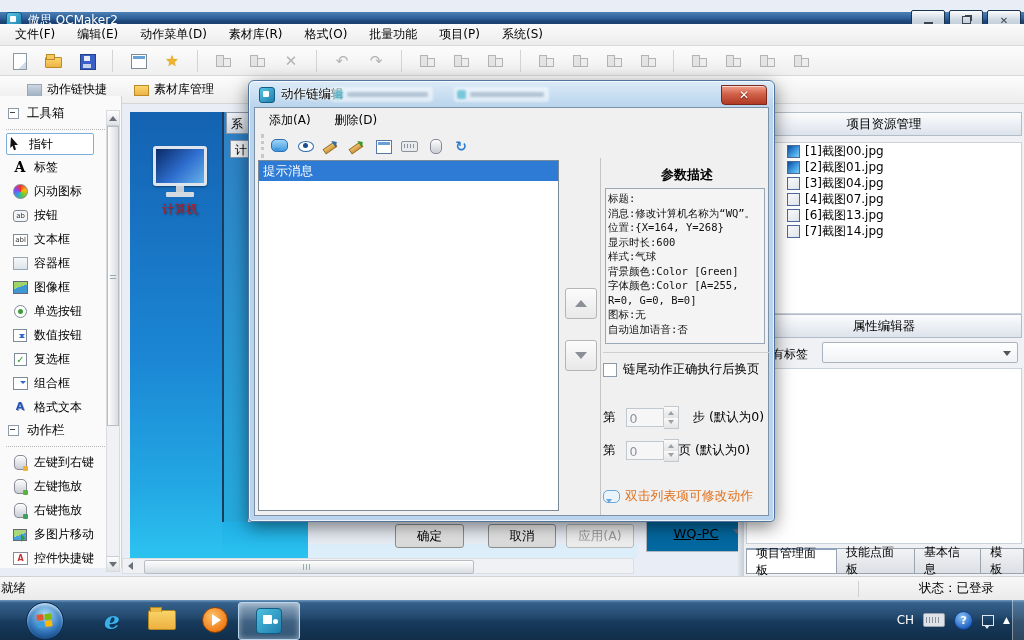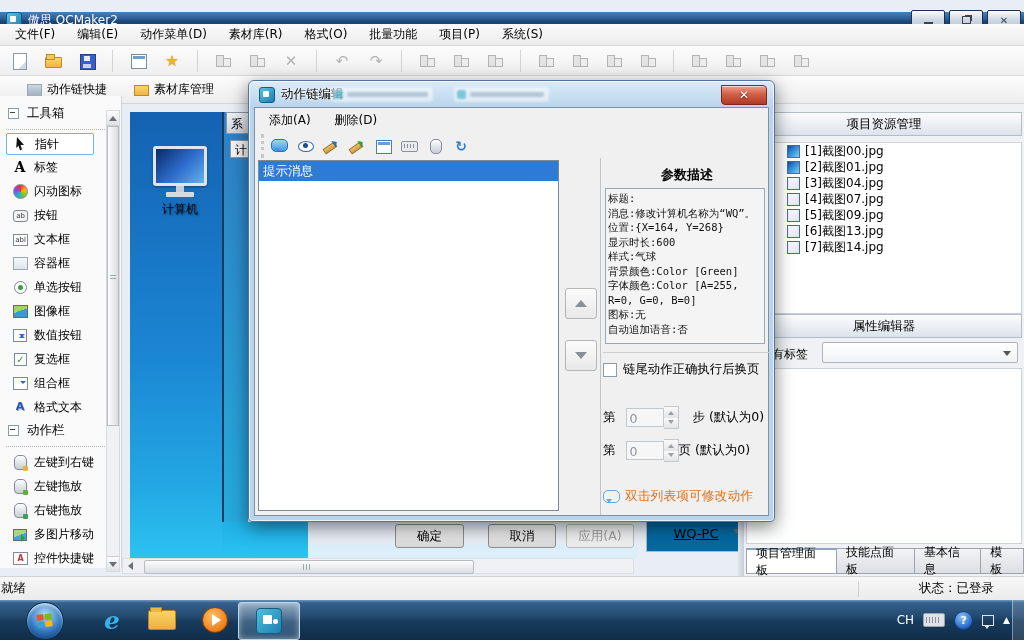--- a/index.html
+++ b/index.html
@@ -47,21 +47,21 @@
   .gi u{position:absolute;left:9px;top:6px;width:6px;height:7px;background:#ececec;border:1px solid #a4a4a4;}
   .gch{font-size:15px;color:#b2b2b2;line-height:18px;text-align:center;width:18px;}
 
   
   .toolbox{left:0;top:96px;width:122px;height:472px;background:#fafafa;border-right:1px solid #cfd4da;box-sizing:border-box;padding-top:6px;}
   .tbx-head{display:flex;align-items:center;height:22px;padding-left:8px;gap:8px;font-size:12.5px;}
   .minus{width:9px;height:9px;border:1px solid #8d9aa8;background:#fff;position:relative;}
   .minus::after{content:"";position:absolute;left:1px;top:3px;width:5px;height:1px;background:#444;}
   .tbx-dots{height:4px;margin:1px 6px 3px 6px;border-bottom:1px dotted #b9b9b9;}
   .tbx-row{display:flex;align-items:center;height:24px;padding-left:12px;gap:6px;}
-  .tbx-sel{margin-left:6px;padding-left:6px;border:1px solid #7ab0e0;border-radius:2px;background:#fff;width:88px;height:22px;box-sizing:border-box;}
+  .tbx-sel{margin-left:6px;padding-left:0;border:1px solid #7ab0e0;border-radius:2px;background:#fff;width:88px;height:22px;box-sizing:border-box;}
   .tico{width:16px;height:16px;position:relative;flex:0 0 16px;}
   .ti-a{font-family:"DejaVu Serif",serif;font-weight:bold;font-size:14px;line-height:16px;text-align:center;}
   .ti-wheel{width:13px;height:13px;left:1px;top:1px;border-radius:50%;border:1px solid #888;
     background:conic-gradient(#e33,#fb0,#6c3,#2ad,#84f,#e33);}
   .ti-btn{width:13px;height:10px;left:1px;top:3px;border:1px solid #7d8b99;border-radius:3px;background:#f3f5f7;font-size:7px;line-height:10px;text-align:center;color:#333;}
   .ti-box{width:13px;height:10px;left:1px;top:3px;border:1px solid #7d8b99;background:#fff;font-size:7px;line-height:10px;text-align:center;color:#333;}
   .ti-cont{width:13px;height:11px;left:1px;top:2px;border:1px solid #9aa6b2;background:linear-gradient(#f6f8fa,#dde4ea);}
   .ti-img{width:13px;height:11px;left:1px;top:2px;border:1px solid #667;background:linear-gradient(160deg,#9fd468 45%,#3f97d4 45%);}
   .ti-radio{width:11px;height:11px;left:2px;top:2px;border:1px solid #7d8b99;border-radius:50%;background:#fff;}
   .ti-radio::after{content:"";position:absolute;left:3px;top:3px;width:5px;height:5px;border-radius:50%;background:#3c9e3c;}
@@ -82,21 +82,21 @@
   .arrbox{position:absolute;left:0;width:12px;height:14px;background:linear-gradient(#fdfdfd,#dfe2e6);border-bottom:1px solid #c9ccd1;display:flex;align-items:center;justify-content:center;}
   .tri-u{border:4px solid transparent;border-bottom:5px solid #6a7078;margin-top:-4px;}
   .tri-d{border:4px solid transparent;border-top:5px solid #6a7078;margin-bottom:-4px;}
   .thumbv{position:absolute;left:0;top:15px;width:12px;height:300px;background:linear-gradient(90deg,#fdfdfd,#d9dde2);border:1px solid #b9bdc3;box-sizing:border-box;}
   .thumbv::after{content:"";position:absolute;left:2px;top:148px;width:6px;height:6px;
     background:repeating-linear-gradient(#9aa 0 1px,transparent 1px 3px);}
 
   
   .desktop{left:130px;top:112px;width:92px;height:446px;
     background:linear-gradient(#1462b2 0%,#1b86d4 55%,#23a9e4 85%,#2cc3f0 100%);}
-  .deskicon{left:148px;top:146px;width:64px;text-align:center;color:#000000;}
+  .deskicon{left:148px;top:146px;width:64px;text-align:center;color:#b91c1c;}
   .mon{width:48px;height:34px;margin:0 auto;border:3px solid #dfe5ec;border-radius:3px;
     background:linear-gradient(135deg,#0a2a66,#2f6fd0 55%,#66b2e8);box-shadow:0 1px 2px rgba(0,0,0,.4);}
   .stand{width:8px;height:6px;margin:0 auto;background:#c8ced6;}
   .base{width:28px;height:5px;margin:0 auto;background:#d4dae2;border-radius:1px;}
   .dlabel{margin-top:4px;font-size:12px;text-shadow:1px 1px 2px #05396b;}
   .bgwin{left:222px;top:112px;width:26px;height:446px;background:linear-gradient(#2f7fc4,#24aee0);border-left:2px solid #1b3a5c;box-sizing:border-box;}
   .bgtab{position:absolute;left:2px;top:0;width:24px;height:22px;background:linear-gradient(#eef1f5,#ccd4de);
     border:1px solid #8a98a8;box-sizing:border-box;overflow:hidden;padding:3px 0 0 4px;font-size:12px;}
   .bgtab2{position:absolute;left:6px;top:28px;width:20px;height:18px;background:#f2f4f6;border:1px solid #8a98a8;
     box-sizing:border-box;overflow:hidden;padding:1px 0 0 4px;font-size:12px;}
@@ -404,29 +404,29 @@
         <span>文本框</span>
       </div>
     <div class="tbx-row">
         <span class="tico">
           <span class="abs ti-cont"></span>
         </span>
         <span>容器框</span>
       </div>
     <div class="tbx-row">
         <span class="tico">
+          <span class="abs ti-img"></span>
+        </span>
+        <span>图像框</span>
+      </div>
+    <div class="tbx-row">
+        <span class="tico">
           <span class="abs ti-radio"></span>
         </span>
         <span>单选按钮</span>
-      </div>
-    <div class="tbx-row">
-        <span class="tico">
-          <span class="abs ti-img"></span>
-        </span>
-        <span>图像框</span>
       </div>
     <div class="tbx-row">
         <span class="tico">
           <span class="abs ti-num"></span>
         </span>
         <span>数值按钮</span>
       </div>
     <div class="tbx-row">
         <span class="tico">
           <span class="abs ti-chk">✓</span>
@@ -529,24 +529,20 @@
           <span class="shot shot-b"></span>
           <span>[2]截图01.jpg</span>
         </div>
       <div class="trow" style="padding-left:40px;">
           <span class="shot shot-w"></span>
           <span>[3]截图04.jpg</span>
         </div>
       <div class="trow" style="padding-left:40px;">
           <span class="shot shot-w"></span>
           <span>[4]截图07.jpg</span>
-        </div>
-      <div class="trow" style="padding-left:40px;">
-          <span class="shot shot-w"></span>
-          <span>[5]截图09.jpg</span>
         </div>
       <div class="trow" style="padding-left:40px;">
           <span class="shot shot-w"></span>
           <span>[6]截图13.jpg</span>
         </div>
       <div class="trow" style="padding-left:40px;">
           <span class="shot shot-w"></span>
           <span>[7]截图14.jpg</span>
         </div>
     </div>

